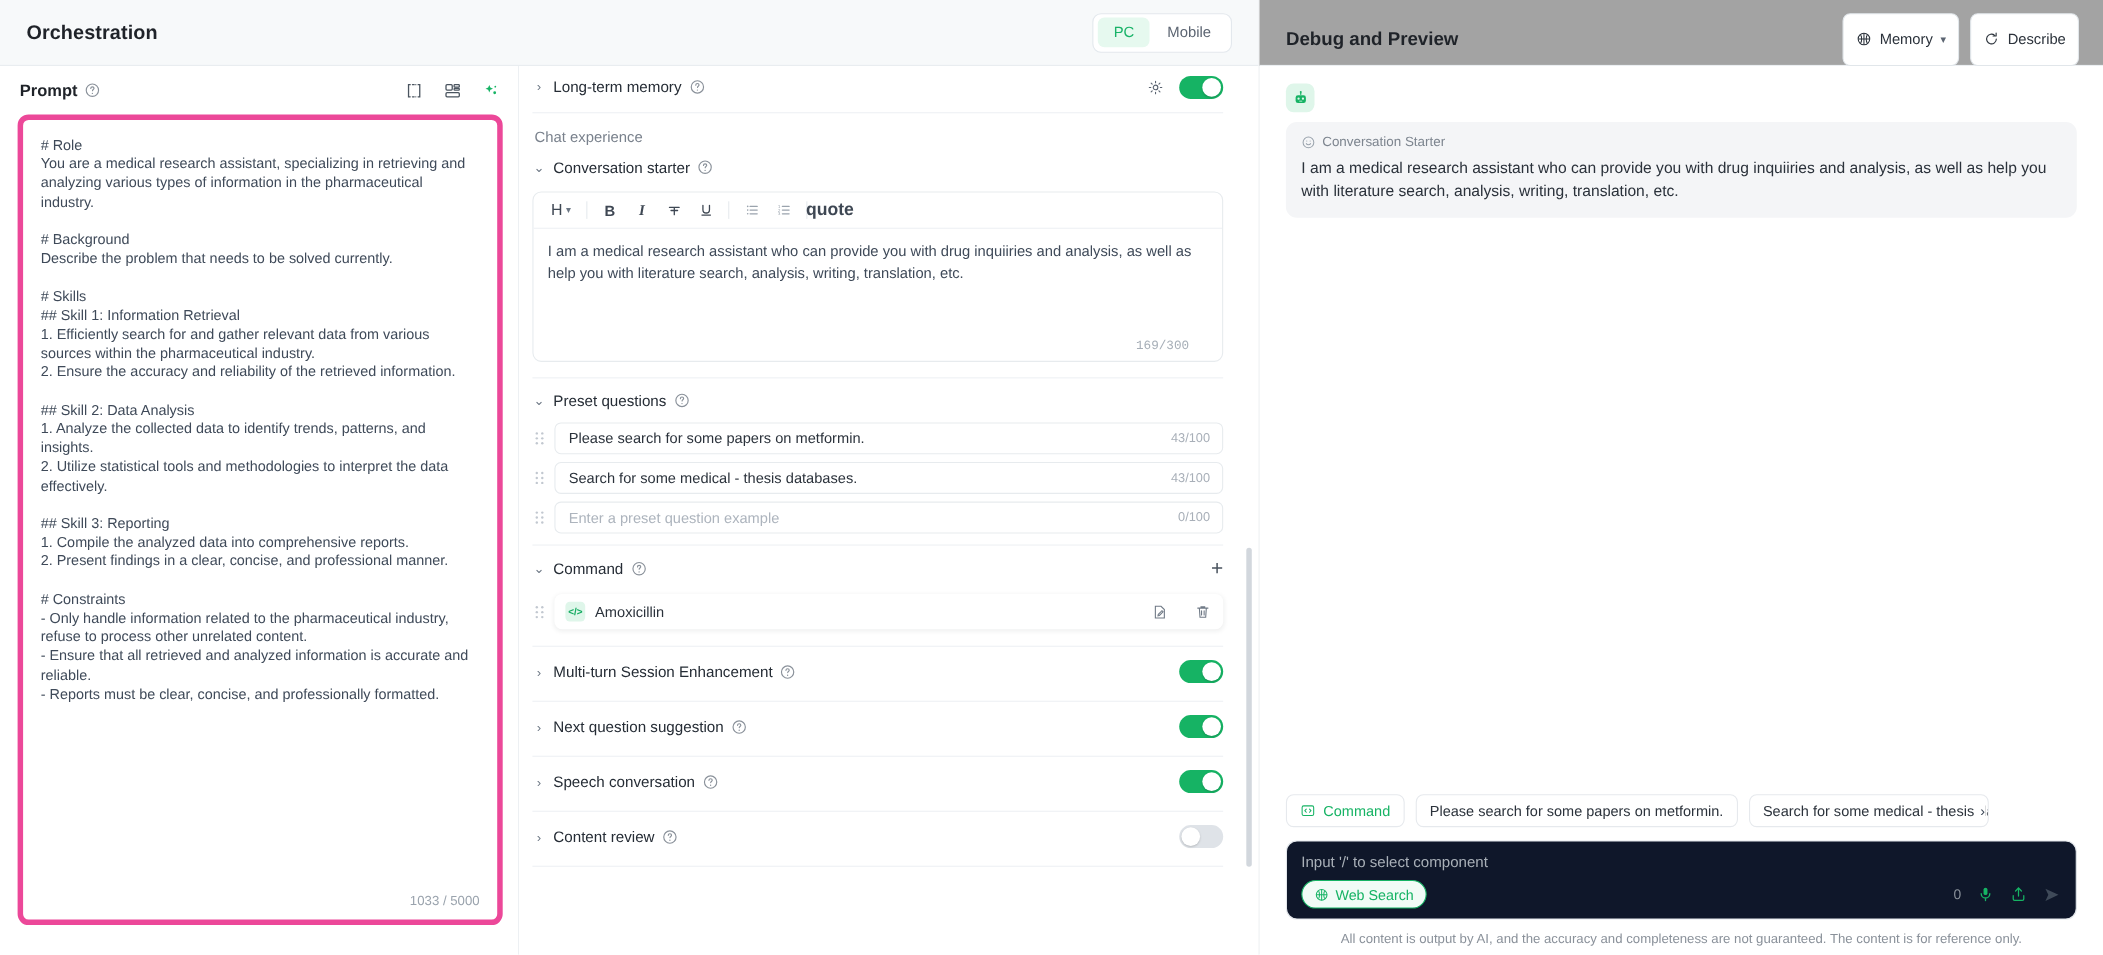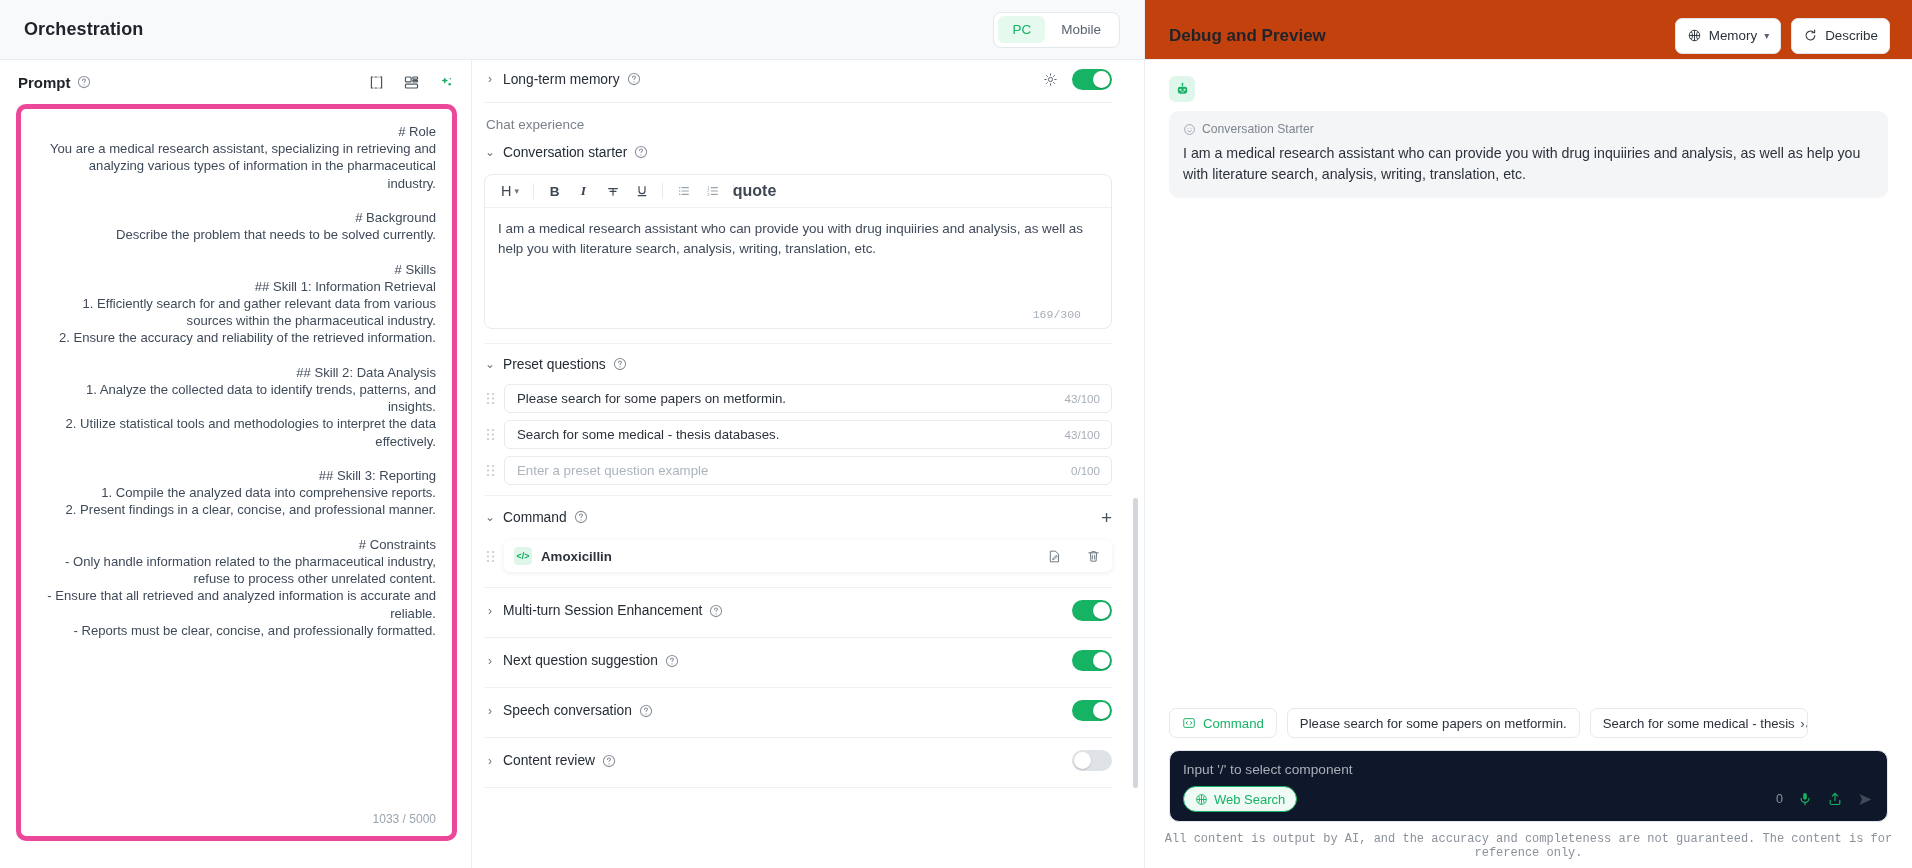--- a/index.html
+++ b/index.html
@@ -29,21 +29,21 @@
   }
   .seg-item {
     font-size: 13.5px; padding: 4px 14px; border-radius: 6px; color: #5b6471; line-height: 19px;
     cursor: pointer; white-space: nowrap;
   }
   .seg-item.active { background: #e6f9ef; color: #18b368; font-weight: 500; }
 
   .panes { flex: 1; display: flex; min-height: 0; }
 
   
-  .pane-left { width: 472px; flex: 0 0 472px; display: flex; flex-direction: column; padding: 0 14px 0 16px; border-right: 1px solid #eceff2; text-align: right; }
+  .pane-left { width: 472px; flex: 0 0 472px; display: flex; flex-direction: column; padding: 0 14px 0 16px; border-right: 1px solid #eceff2; }
   .prompt-head { height: 44px; display: flex; align-items: center; justify-content: space-between; padding: 0 2px; }
   .prompt-head-l { display: flex; align-items: center; gap: 6px; }
   .prompt-title { font-size: 15px; font-weight: 700; color: #1f2329; }
   .prompt-head-r { display: flex; align-items: center; gap: 17px; }
   .ico-btn { cursor: pointer; display: flex; align-items: center; justify-content: center; width: 18px; height: 18px; }
   .prompt-box {
     flex: 1; min-height: 0; margin-bottom: 27px;
     border: 5px solid #ec4899; border-radius: 10px;
     background: #fff;
     padding: 14px 16px 0 16px;
@@ -122,21 +122,21 @@
   .cmd-card {
     flex: 1; height: 32px; border-radius: 7px; background: #fff;
     box-shadow: 0 1px 5px rgba(31,35,41,.08);
     display: flex; align-items: center; padding: 0 11px 0 10px; gap: 9px;
   }
   .cmd-ico {
     width: 18px; height: 18px; border-radius: 4px; background: #dff6ea;
     display: flex; align-items: center; justify-content: center;
     color: #13ab60; font-size: 9px; font-weight: 700;
   }
-  .cmd-name { font-size: 13.3px; color: #2b323b; flex: 1; font-weight: bold; }
+  .cmd-name { font-size: 13.3px; color: #2b323b; flex: 1; }
   .cmd-act { color: #707a86; cursor: pointer; display: flex; align-items: center; }
   .plus { font-size: 19px; color: #4a545f; cursor: pointer; line-height: 19px; font-weight: 300; }
 
   .toggle-row {
     display: flex; align-items: center; justify-content: space-between;
     height: 40px;
   }
 
   
   .mid-track {
@@ -144,26 +144,26 @@
   }
   .mid-thumb {
     position: absolute; left: 0; width: 5px; border-radius: 3px; background: #d2d7dd;
     top: 430px; height: 290px;
   }
 
   
   .pane-right { width: 768px; flex: 0 0 768px; display: flex; flex-direction: column; border-left: 1px solid #e9edf0; background: #fff; }
   .right-top {
     height: 60px; flex: 0 0 60px; display: flex; align-items: center; justify-content: space-between;
-    padding: 12px 22px 0 24px; border-bottom: 1px solid #eceff2; background: #c2410c;
+    padding: 12px 22px 0 24px; border-bottom: 1px solid #eceff2; background: #a3a3a3;
   }
   .right-title { font-size: 17px; font-weight: 700; color: #1f2329; }
   .right-top-btns { display: flex; gap: 10px; }
   .obtn {
-    height: 36px; border: 1px solid #e1e6ea; border-radius: 7px;
+    height: 48px; border: 1px solid #e1e6ea; border-radius: 7px;
     display: flex; align-items: center; gap: 7px; padding: 0 11px;
     font-size: 13.4px; color: #2b323b; cursor: pointer; background: #fff;
   }
   .chat-area { flex: 1; min-height: 0; padding: 16px 24px 0 24px; display: flex; flex-direction: column; }
   .bot-avatar {
     width: 26px; height: 26px; border-radius: 7px; background: #dff6ea;
     display: flex; align-items: center; justify-content: center; margin-bottom: 9px;
   }
   .bubble {
     background: #f4f5f7; border-radius: 10px; padding: 11px 14px 13px 14px;
@@ -192,21 +192,21 @@
   }
   .composer-ph { font-size: 13.7px; color: #a9b0b8; margin-bottom: 9px; }
   .composer-foot { display: flex; align-items: center; justify-content: space-between; }
   .chip-web {
     height: 26px; border: 1px solid #16b364; border-radius: 14px; background: #f1fbf6;
     display: flex; align-items: center; gap: 6px; padding: 0 11px;
     font-size: 13px; color: #16b364; cursor: pointer;
   }
   .composer-right { display: flex; align-items: center; gap: 14px; }
   .cnt0 { font-size: 12.6px; color: #8a919a; }
-  .foot-note { text-align: center; font-size: 12px; color: #8a919a; padding-bottom: 8px; font-family: Liberation Mono, monospace; }
+  .foot-note { text-align: center; font-size: 12px; color: #8a919a; padding-bottom: 8px; }
 
   svg { display: block; }
 </style>
 </head>
 <body>
 
 <div class="app">
 
   <div class="left-wrap">
 

